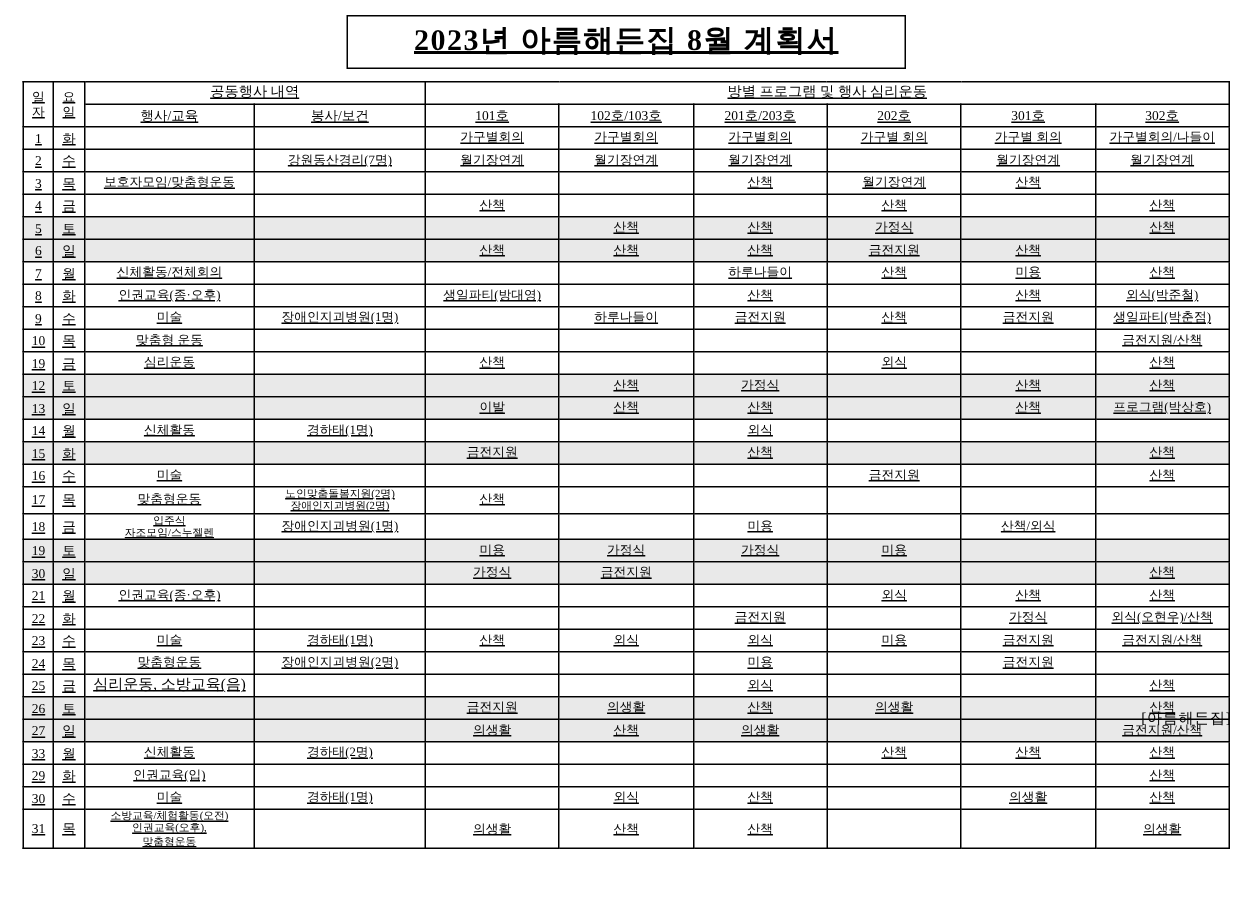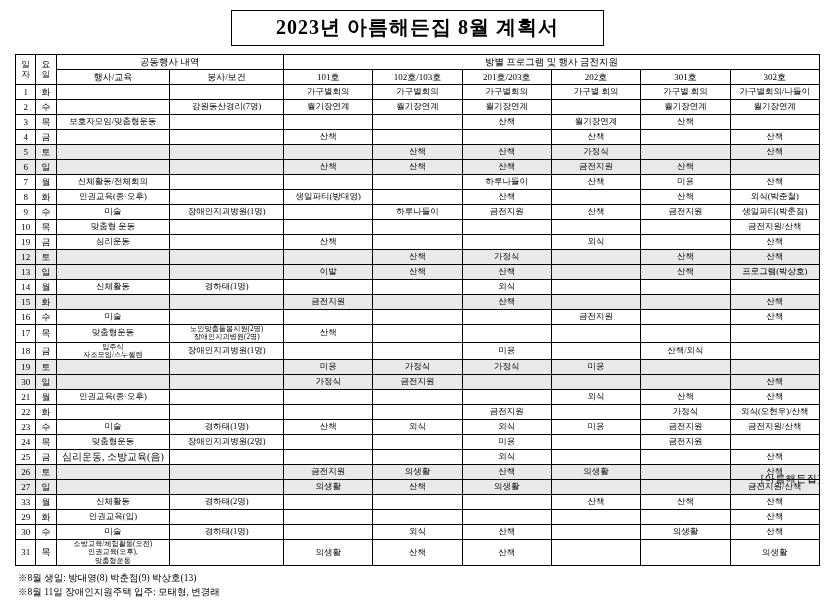--- a/index.html
+++ b/index.html
@@ -13,20 +13,21 @@
     font-family: "Liberation Serif", serif;
     color: #000;
     overflow: hidden;
   }
   .page {
     position: relative;
     width: 835px;
     height: 492px;
     padding: 0;
     box-sizing: border-box;
+    text-decoration: underline;
   }
   .title-wrap {
     display: flex;
     justify-content: center;
     align-items: center;
     padding-top: 10px;
     padding-bottom: 8px;
   }
   .title-box {
     border: 1.5px solid #000;
@@ -122,21 +123,21 @@
         <col class="col-r">
         <col class="col-r">
         <col class="col-r">
         <col class="col-r">
     </colgroup>
     <thead>
       <tr>
         <td rowspan="2" class="vert">일<br>자</td>
         <td rowspan="2" class="vert">요<br>일</td>
         <td colspan="2" class="hdr-main">공동행사 내역</td>
-        <td colspan="6" class="hdr-main">방별 프로그램 및 행사 금전지원</td>
+        <td colspan="6" class="hdr-main">방별 프로그램 및 행사 심리운동</td>
       </tr>
       <tr>
         <td class="hdr-sub">행사/교육</td>
         <td class="hdr-sub">봉사/보건</td>
         <td class="hdr-sub">101호</td>
         <td class="hdr-sub">102호/103호</td>
         <td class="hdr-sub">201호/203호</td>
         <td class="hdr-sub">202호</td>
         <td class="hdr-sub">301호</td>
         <td class="hdr-sub">302호</td>
@@ -511,20 +512,16 @@
           <td>의생활</td>
           <td>산책</td>
           <td>산책</td>
           <td></td>
           <td></td>
           <td>의생활</td>
         </tr>
       </tbody>
   </table>
 
-  <div class="notes">
-    <div>※8월 생일: 방대영(8) 박춘점(9) 박상호(13)</div>
-    <div>※8월 11일 장애인지원주택 입주: 모태형, 변경래</div>
-  </div>
 
   <div class="footer-badge">[아름해든집]</div>
 
 </div>
 
 </body></html>

